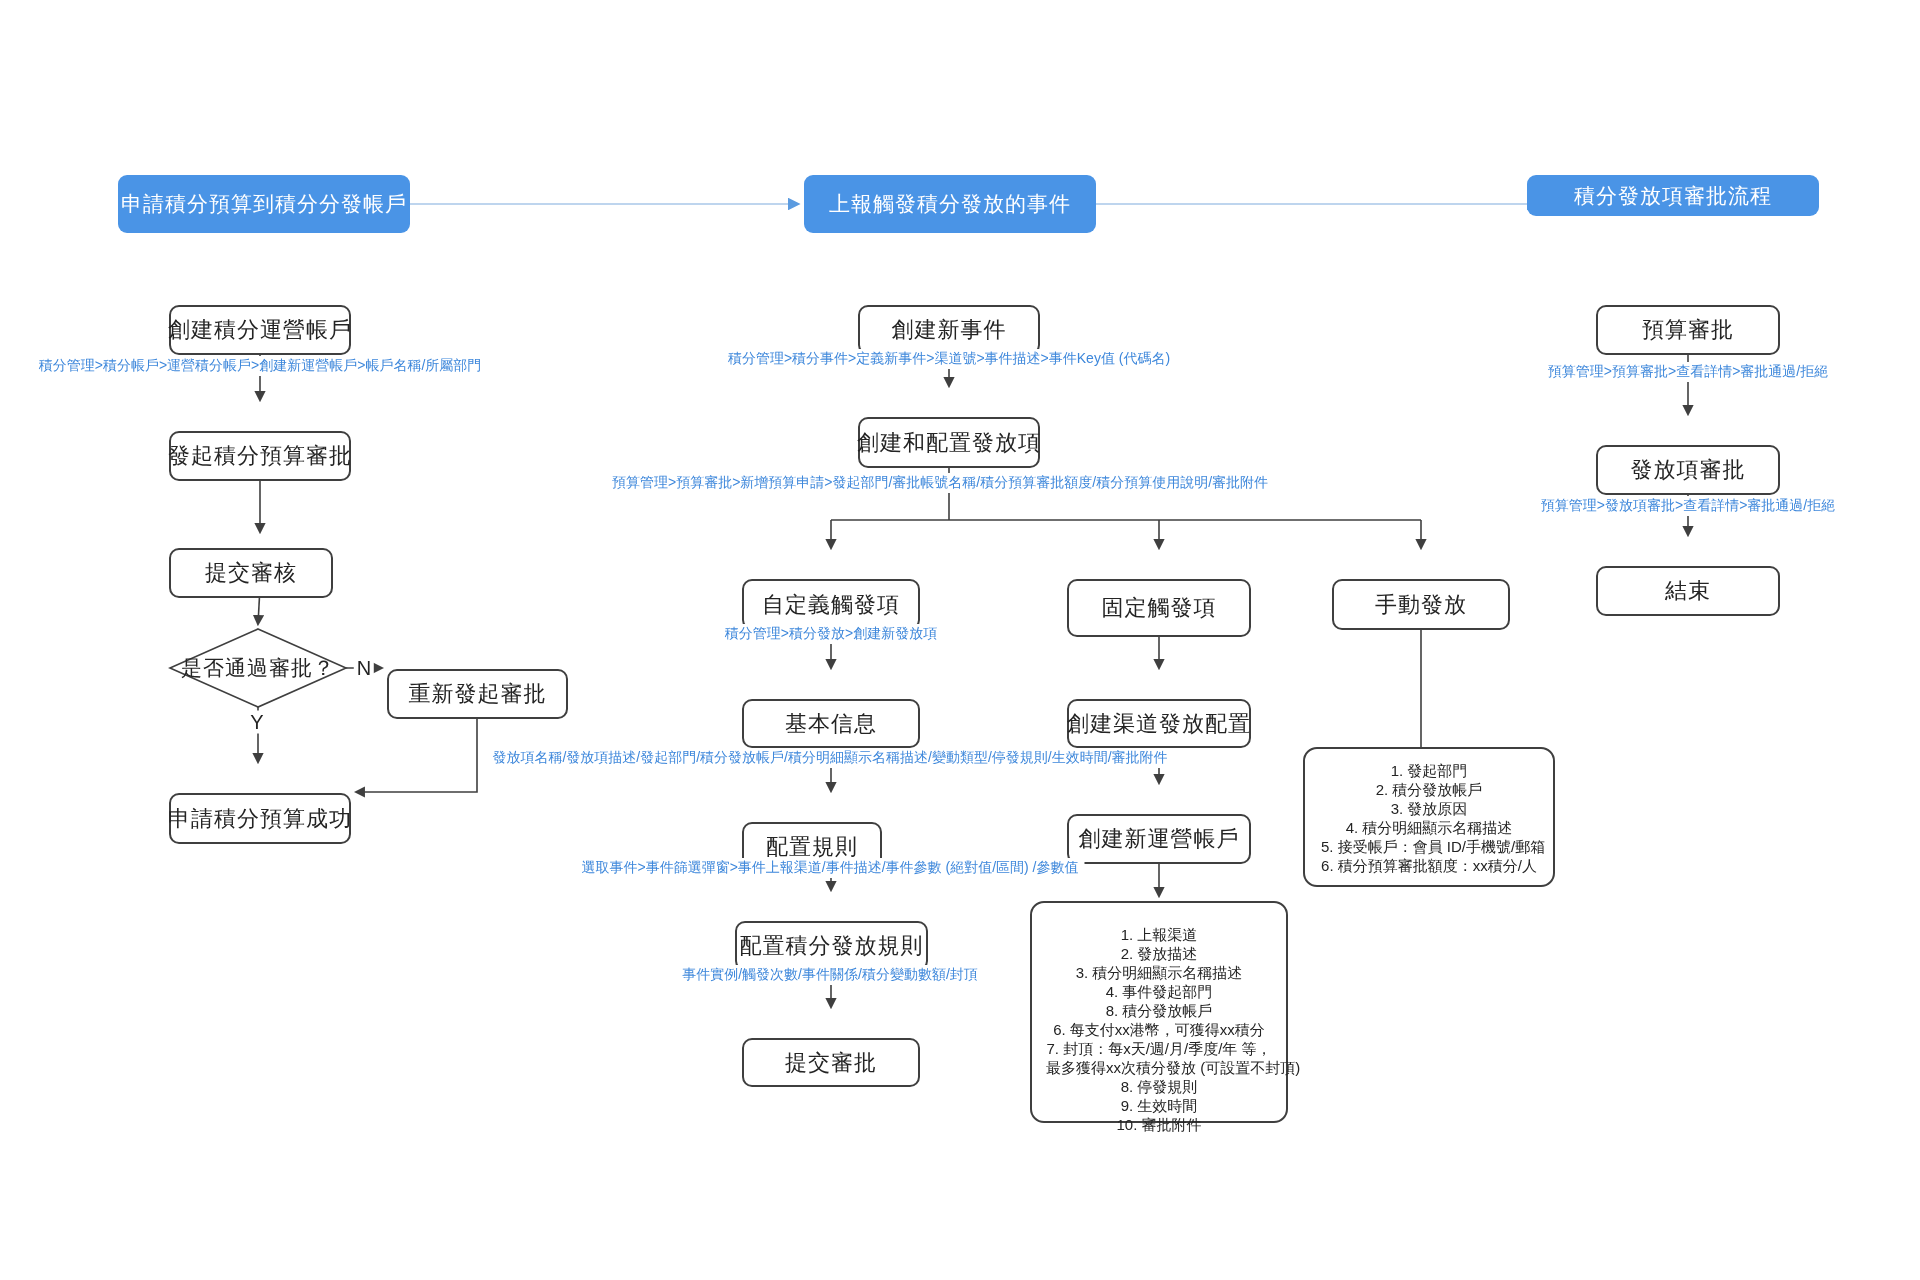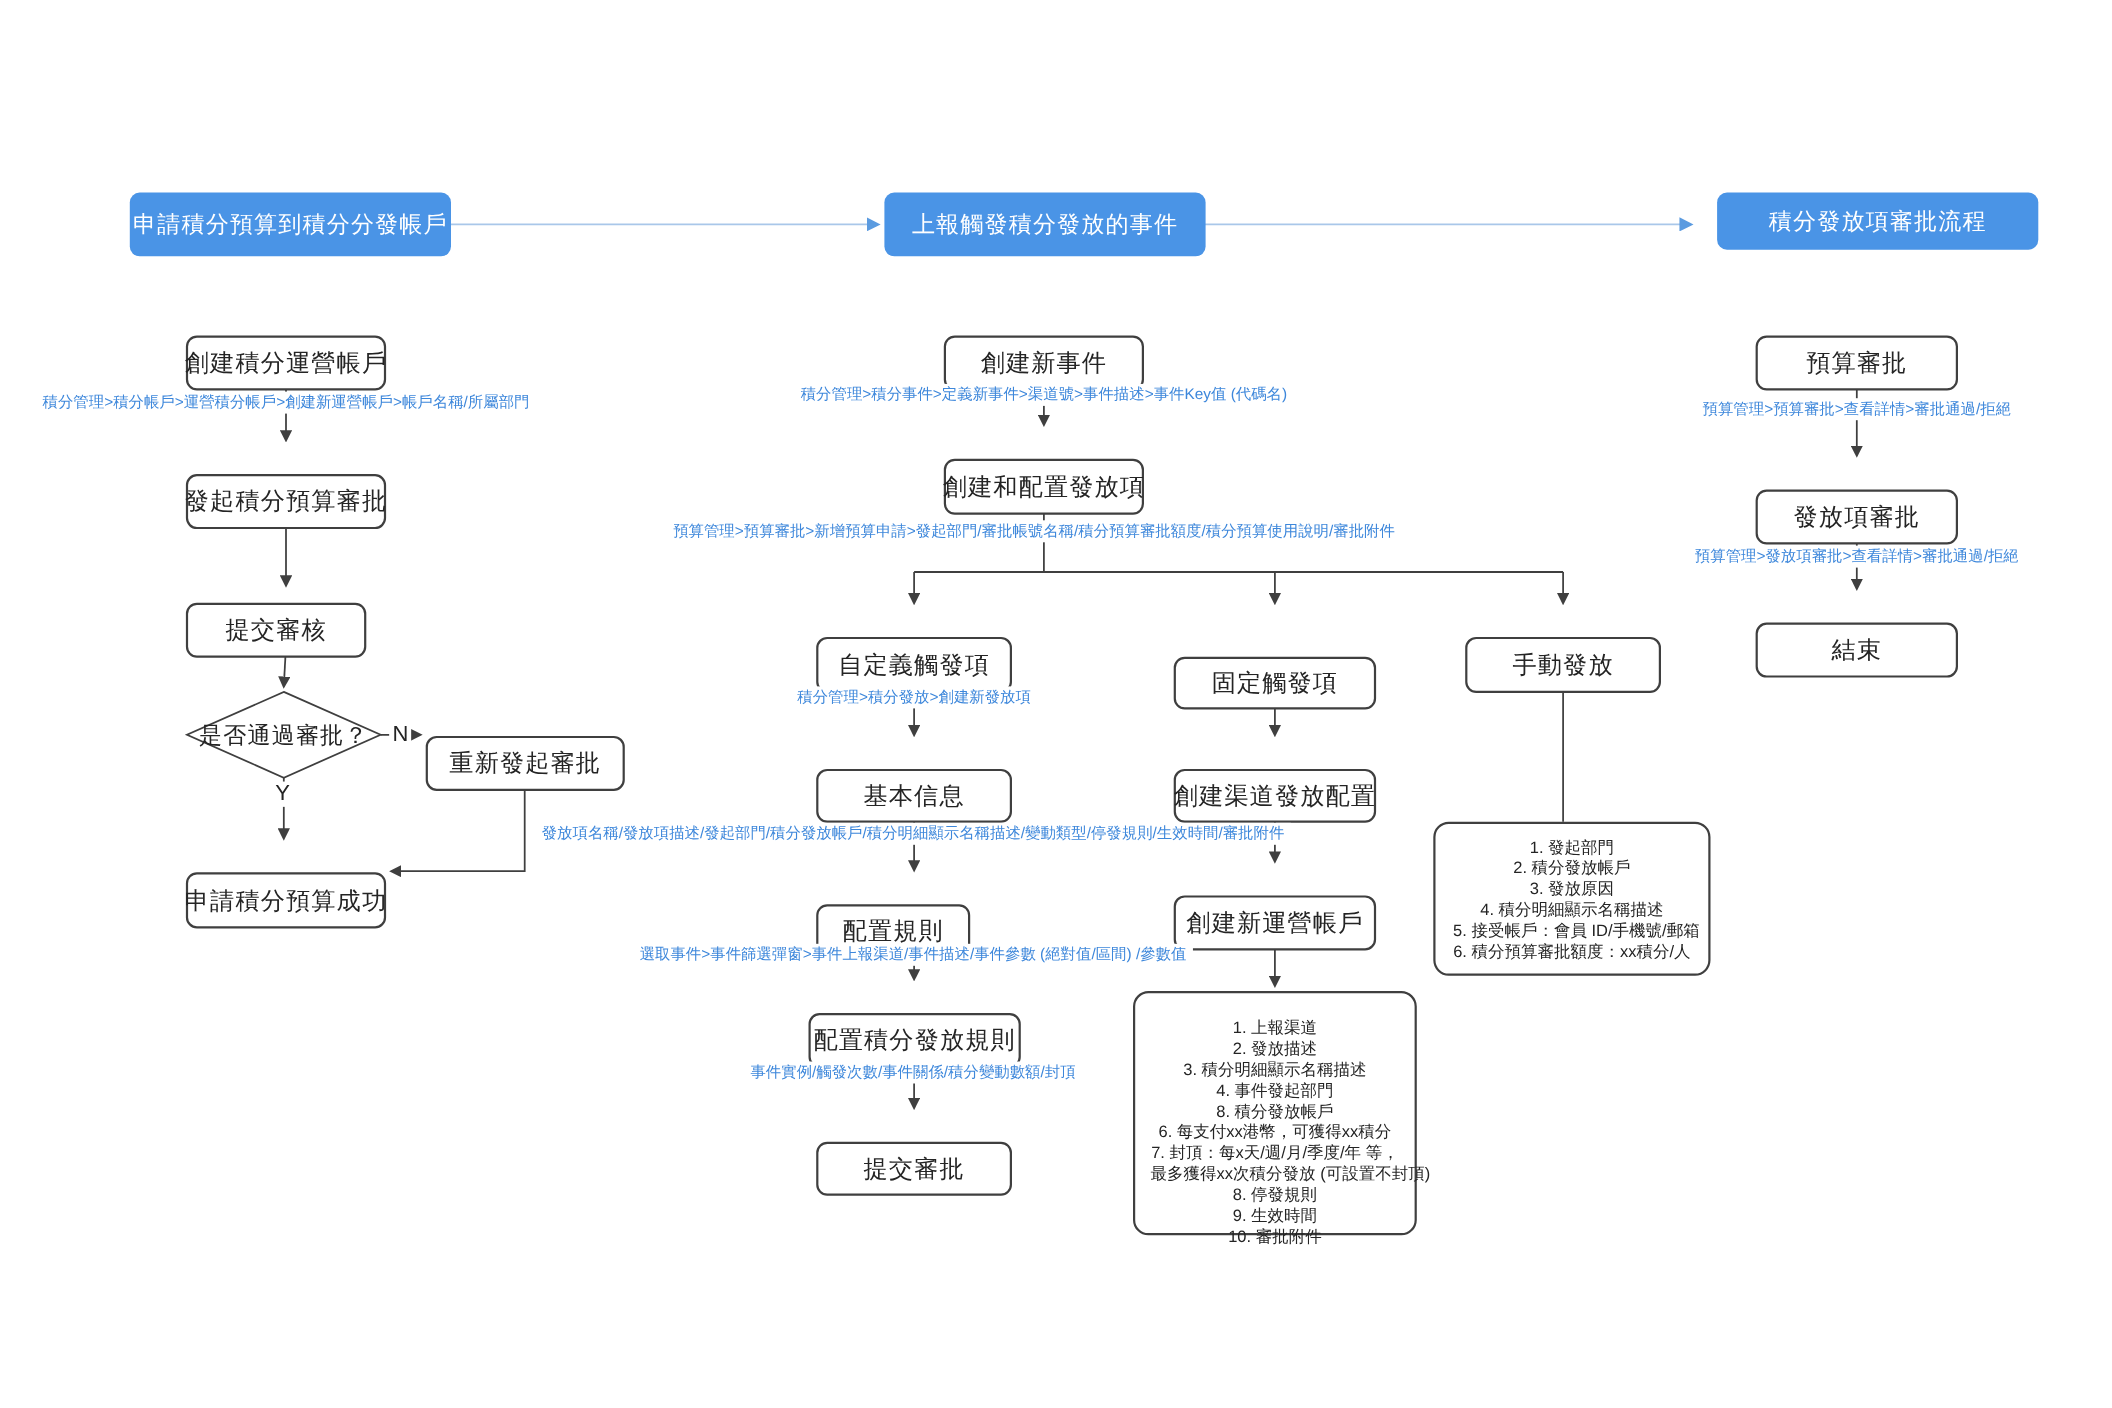--- a/index.html
+++ b/index.html
@@ -75,39 +75,39 @@
   <path d="M1159 722 V783" stroke="#3f3f3f" stroke-width="1.6" fill="none" marker-end="url(#arrowD)"></path>
   <path d="M1159 838 V896" stroke="#3f3f3f" stroke-width="1.6" fill="none" marker-end="url(#arrowD)"></path>
   <path d="M1421 604 V747" stroke="#3f3f3f" stroke-width="1.6" fill="none"></path>
 
   <path d="M1688 329 V414" stroke="#3f3f3f" stroke-width="1.6" fill="none" marker-end="url(#arrowD)"></path>
   <path d="M1688 469 V535" stroke="#3f3f3f" stroke-width="1.6" fill="none" marker-end="url(#arrowD)"></path>
 </svg>
 
 <div class="hdr" style="left:118px;top:175px;width:292px;height:58px">申請積分預算到積分分發帳戶</div>
 <div class="hdr" style="left:804px;top:175px;width:292px;height:58px">上報觸發積分發放的事件</div>
-<div class="hdr" style="left:1561px;top:175px;width:292px;height:52px">積分發放項審批流程</div>
+<div class="hdr" style="left:1527px;top:175px;width:292px;height:41px">積分發放項審批流程</div>
 
 <div class="node" style="left:169px;top:279px;width:182px;height:50px">創建積分運營帳戶</div>
 <div class="path-label" style="left:260px;top:366px">積分管理&gt;積分帳戶&gt;運營積分帳戶&gt;創建新運營帳戶&gt;帳戶名稱/所屬部門</div>
 <div class="node" style="left:169px;top:405px;width:182px;height:50px">發起積分預算審批</div>
 <div class="node" style="left:169px;top:522px;width:164px;height:50px">提交審核</div>
 <div class="diamond-label" style="left:258px;top:668px">是否通過審批？</div>
 <div class="branch-label" style="left:364px;top:668px">N</div>
 <div class="branch-label" style="left:257px;top:722px">Y</div>
 <div class="node" style="left:387px;top:643px;width:181px;height:50px">重新發起審批</div>
 <div class="node" style="left:169px;top:767px;width:182px;height:51px">申請積分預算成功</div>
 
 <div class="node" style="left:858px;top:279px;width:182px;height:50px">創建新事件</div>
 <div class="path-label" style="left:949px;top:359px">積分管理&gt;積分事件&gt;定義新事件&gt;渠道號&gt;事件描述&gt;事件Key值 (代碼名)</div>
 <div class="node" style="left:858px;top:391px;width:182px;height:51px">創建和配置發放項</div>
 <div class="path-label" style="left:940px;top:483px">預算管理&gt;預算審批&gt;新增預算申請&gt;發起部門/審批帳號名稱/積分預算審批額度/積分預算使用說明/審批附件</div>
 
 <div class="node" style="left:742px;top:553px;width:178px;height:51px">自定義觸發項</div>
-<div class="node" style="left:1067px;top:571px;width:184px;height:48px">固定觸發項</div>
+<div class="node" style="left:1067px;top:553px;width:184px;height:58px">固定觸發項</div>
 <div class="node" style="left:1332px;top:553px;width:178px;height:51px">手動發放</div>
 
 <div class="path-label" style="left:831px;top:634px">積分管理&gt;積分發放&gt;創建新發放項</div>
 <div class="node" style="left:742px;top:673px;width:178px;height:49px">基本信息</div>
 <div class="path-label" style="left:830px;top:758px">發放項名稱/發放項描述/發起部門/積分發放帳戶/積分明細顯示名稱描述/變動類型/停發規則/生效時間/審批附件</div>
 <div class="node" style="left:742px;top:796px;width:140px;height:50px">配置規則</div>
 <div class="path-label" style="left:830px;top:868px">選取事件&gt;事件篩選彈窗&gt;事件上報渠道/事件描述/事件參數 (絕對值/區間) /參數值</div>
 <div class="node" style="left:735px;top:895px;width:193px;height:50px">配置積分發放規則</div>
 <div class="path-label" style="left:830px;top:975px">事件實例/觸發次數/事件關係/積分變動數額/封頂</div>
 <div class="node" style="left:742px;top:1012px;width:178px;height:49px">提交審批</div>

